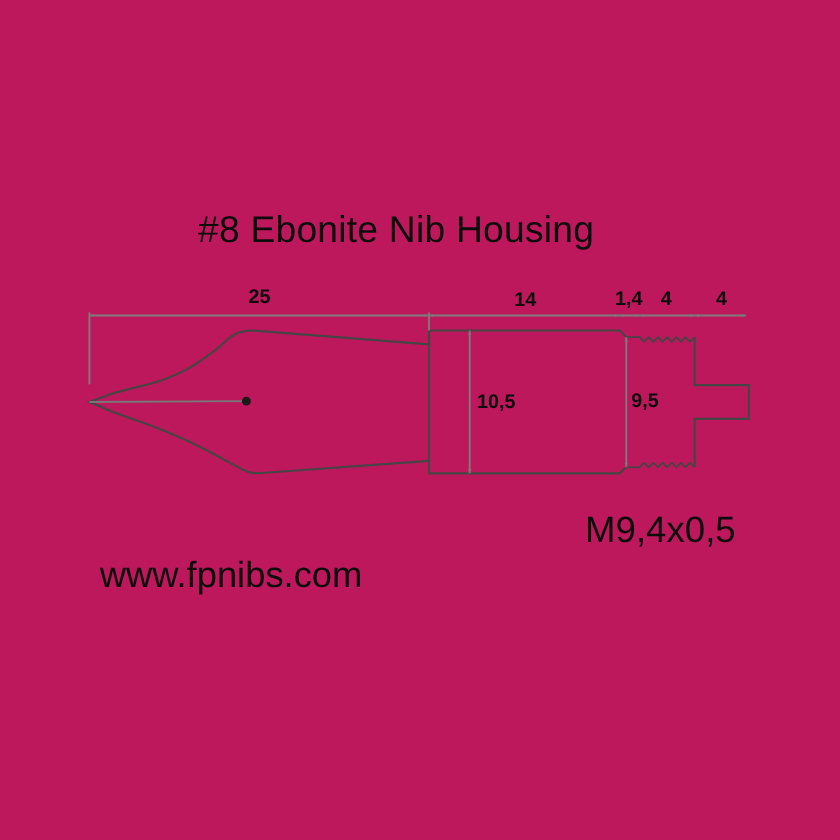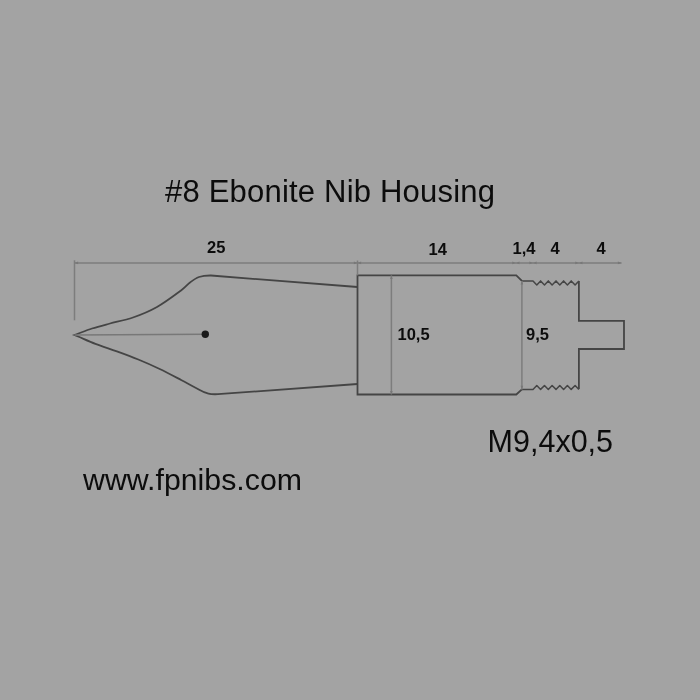--- a/index.html
+++ b/index.html
@@ -1,16 +1,16 @@
 <!DOCTYPE html>
 <html><head>
 <meta charset="utf-8">
 <style>
   html,body{margin:0;padding:0;background:#ffffff;}
-  .page{width:700px;height:700px;position:relative;background:#a3a3a3;font-family:"Liberation Sans",sans-serif;text-decoration:underline;}
+  .page{width:700px;height:700px;position:relative;background:#be185d;font-family:"Liberation Sans",sans-serif;text-decoration:underline;}
   svg{position:absolute;left:0;top:0;}
   text{fill:#0c0c0c;}
 </style>
 </head>
 <body>
 <div class="page">
 <svg width="700" height="700" viewBox="0 0 700 700">
 
   <text x="165" y="202" font-size="31" letter-spacing="0.2">#8 Ebonite Nib Housing</text>
 

